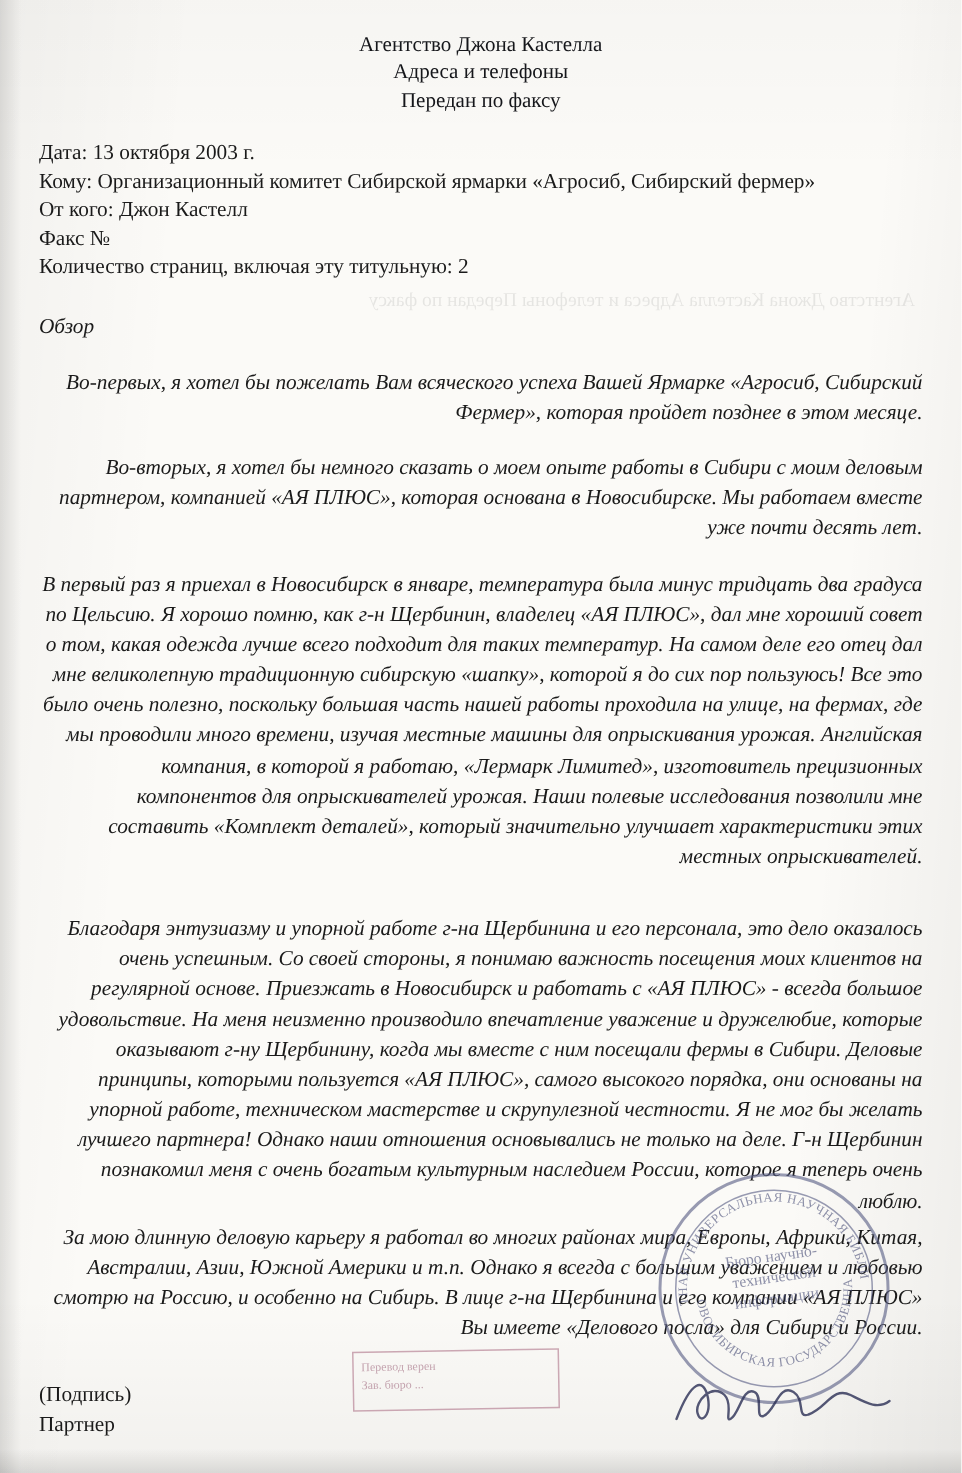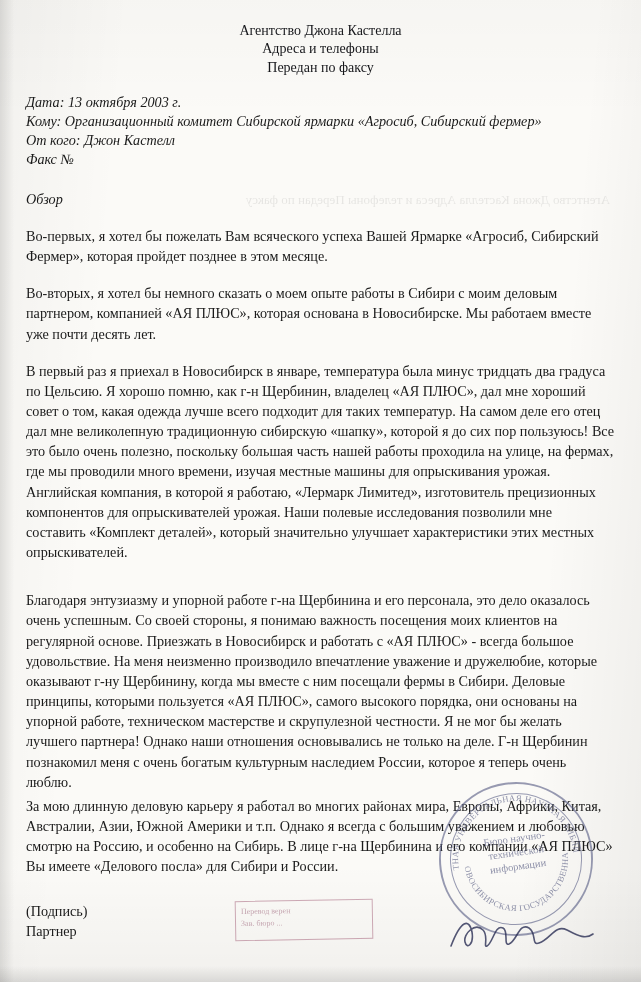--- a/index.html
+++ b/index.html
@@ -34,33 +34,34 @@
     margin: 0 0 16px 0;
     color: #15161a;
   }
   .letterhead div { white-space: nowrap; }
 
   .meta {
     font-size: 14.2px;
     line-height: 1.33;
     margin-bottom: 22px;
   }
-  .meta .row { margin: 0; font-style: italic; }
+  .meta .row { margin: 0; }
 
   .section-title {
     font-size: 14.2px;
     margin: 0 0 18px 0;
     font-style: italic;
   }
 
   p.body-par {
     font-size: 14.2px;
     line-height: 1.42;
     margin: 0 0 17px 0;
-    text-align: left;
+    text-align: right;
+    font-style: italic;
   }
   p.tight { margin-bottom: 4px; margin-top: 28px; }
 
   .signature {
     font-size: 14.2px;
     line-height: 1.36;
     margin-top: 26px;
   }
 
   
@@ -174,20 +175,21 @@
     <div>Агентство Джона Кастелла</div>
     <div>Адреса и телефоны</div>
     <div>Передан по факсу</div>
   </div>
 
   <div class="meta">
     <p class="row">Дата: 13 октября 2003 г.</p>
     <p class="row">Кому: Организационный комитет Сибирской ярмарки «Агросиб, Сибирский фермер»</p>
     <p class="row">От кого: Джон Кастелл</p>
     <p class="row">Факс №</p>
+    <p class="row">Количество страниц, включая эту титульную: 2</p>
   </div>
 
   <div class="section-title">Обзор</div>
 
   <p class="body-par">Во-первых, я хотел бы пожелать Вам всяческого успеха Вашей Ярмарке «Агросиб, Сибирский Фермер», которая пройдет позднее в этом месяце.</p>
   <p class="body-par">Во-вторых, я хотел бы немного сказать о моем опыте работы в Сибири с моим деловым партнером, компанией «АЯ ПЛЮС», которая основана в Новосибирске. Мы работаем вместе уже почти десять лет.</p>
   <p class="body-par">В первый раз я приехал в Новосибирск в январе, температура была минус тридцать два градуса по Цельсию. Я хорошо помню, как г-н Щербинин, владелец «АЯ ПЛЮС», дал мне хороший совет о том, какая одежда лучше всего подходит для таких температур. На самом деле его отец дал мне великолепную традиционную сибирскую «шапку», которой я до сих пор пользуюсь! Все это было очень полезно, поскольку большая часть нашей работы проходила на улице, на фермах, где мы проводили много времени, изучая местные машины для опрыскивания урожая. Английская компания, в которой я работаю, «Лермарк Лимитед», изготовитель прецизионных компонентов для опрыскивателей урожая. Наши полевые исследования позволили мне составить «Комплект деталей», который значительно улучшает характеристики этих местных опрыскивателей.</p>
   <p class="body-par tight">Благодаря энтузиазму и упорной работе г-на Щербинина и его персонала, это дело оказалось очень успешным. Со своей стороны, я понимаю важность посещения моих клиентов на регулярной основе. Приезжать в Новосибирск и работать с «АЯ ПЛЮС» - всегда большое удовольствие. На меня неизменно производило впечатление уважение и дружелюбие, которые оказывают г-ну Щербинину, когда мы вместе с ним посещали фермы в Сибири. Деловые принципы, которыми пользуется «АЯ ПЛЮС», самого высокого порядка, они основаны на упорной работе, техническом мастерстве и скрупулезной честности. Я не мог бы желать лучшего партнера! Однако наши отношения основывались не только на деле. Г-н Щербинин познакомил меня с очень богатым культурным наследием России, которое я теперь очень люблю.</p>
   <p class="body-par">За мою длинную деловую карьеру я работал во многих районах мира, Европы, Африки, Китая, Австралии, Азии, Южной Америки и т.п. Однако я всегда с большим уважением и любовью смотрю на Россию, и особенно на Сибирь. В лице г-на Щербинина и его компании «АЯ ПЛЮС» Вы имеете «Делового посла» для Сибири и России.</p>
 

